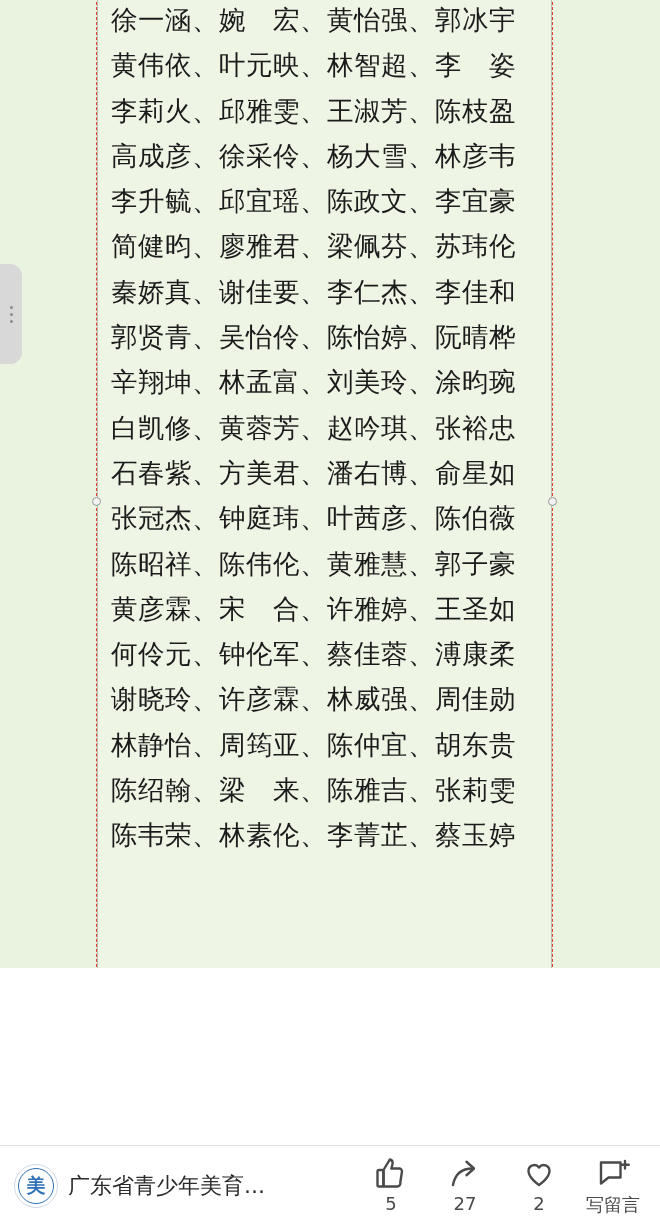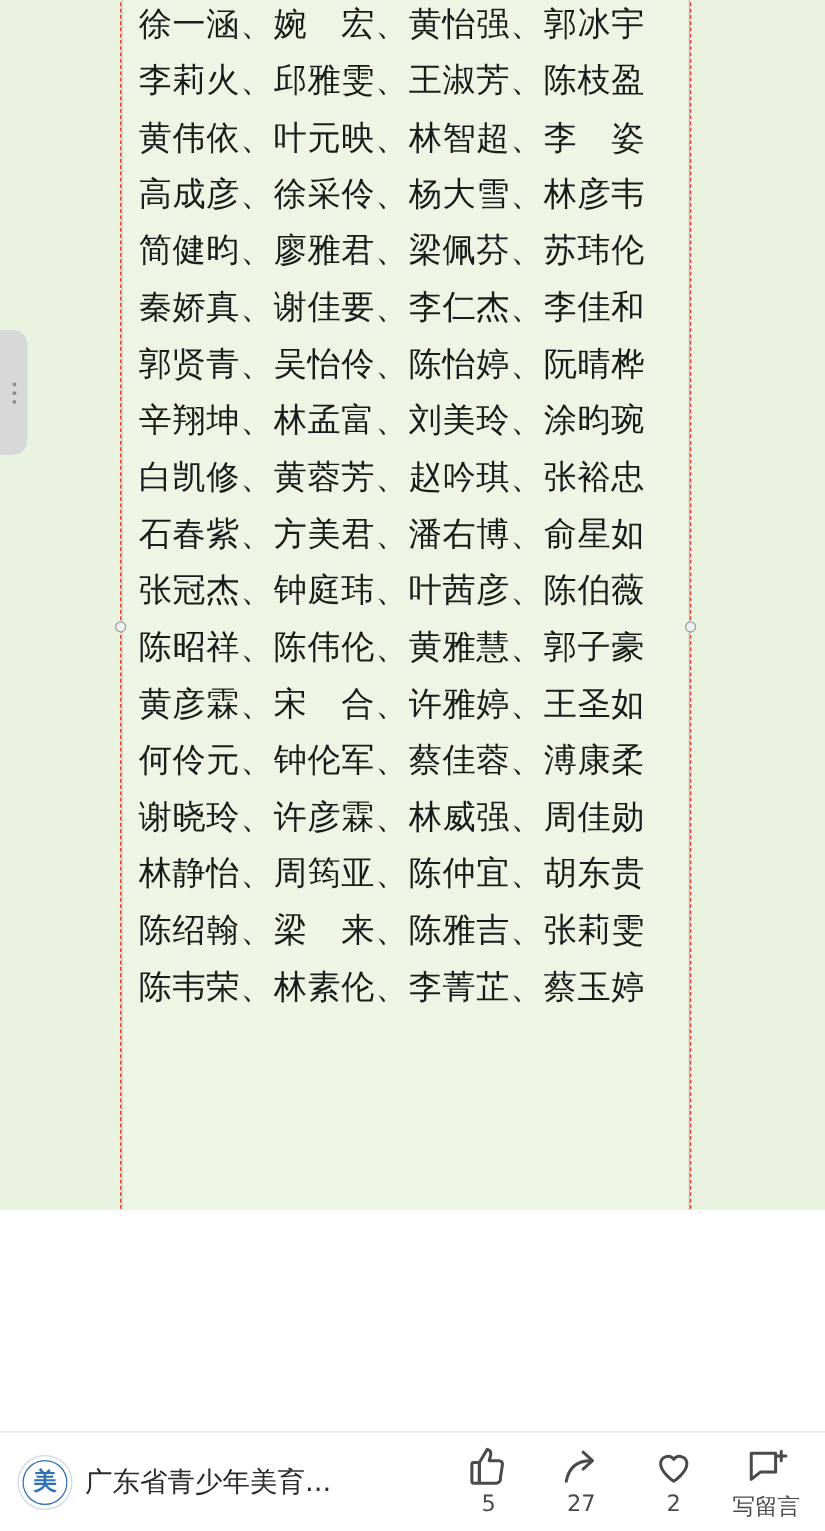--- a/index.html
+++ b/index.html
@@ -191,23 +191,24 @@
 </head>
 <body>
 
 <div id="app">
 
   <div class="article">
 
     <div class="selection">
       <div class="name-lines">
         <div class="name-line">徐一涵、婉　宏、黄怡强、郭冰宇</div>
+        <div class="name-line">黄伟依、叶元映、林智超、李　姿</div>
         <div class="name-line">李莉火、邱雅雯、王淑芳、陈枝盈</div>
-        <div class="name-line">黄伟依、叶元映、林智超、李　姿</div>
         <div class="name-line">高成彦、徐采伶、杨大雪、林彦韦</div>
+        <div class="name-line">李升毓、邱宜瑶、陈政文、李宜豪</div>
         <div class="name-line">简健昀、廖雅君、梁佩芬、苏玮伦</div>
         <div class="name-line">秦娇真、谢佳要、李仁杰、李佳和</div>
         <div class="name-line">郭贤青、吴怡伶、陈怡婷、阮晴桦</div>
         <div class="name-line">辛翔坤、林孟富、刘美玲、涂昀琬</div>
         <div class="name-line">白凯修、黄蓉芳、赵吟琪、张裕忠</div>
         <div class="name-line">石春紫、方美君、潘右博、俞星如</div>
         <div class="name-line">张冠杰、钟庭玮、叶茜彦、陈伯薇</div>
         <div class="name-line">陈昭祥、陈伟伦、黄雅慧、郭子豪</div>
         <div class="name-line">黄彦霖、宋　合、许雅婷、王圣如</div>
         <div class="name-line">何伶元、钟伦军、蔡佳蓉、溥康柔</div>

